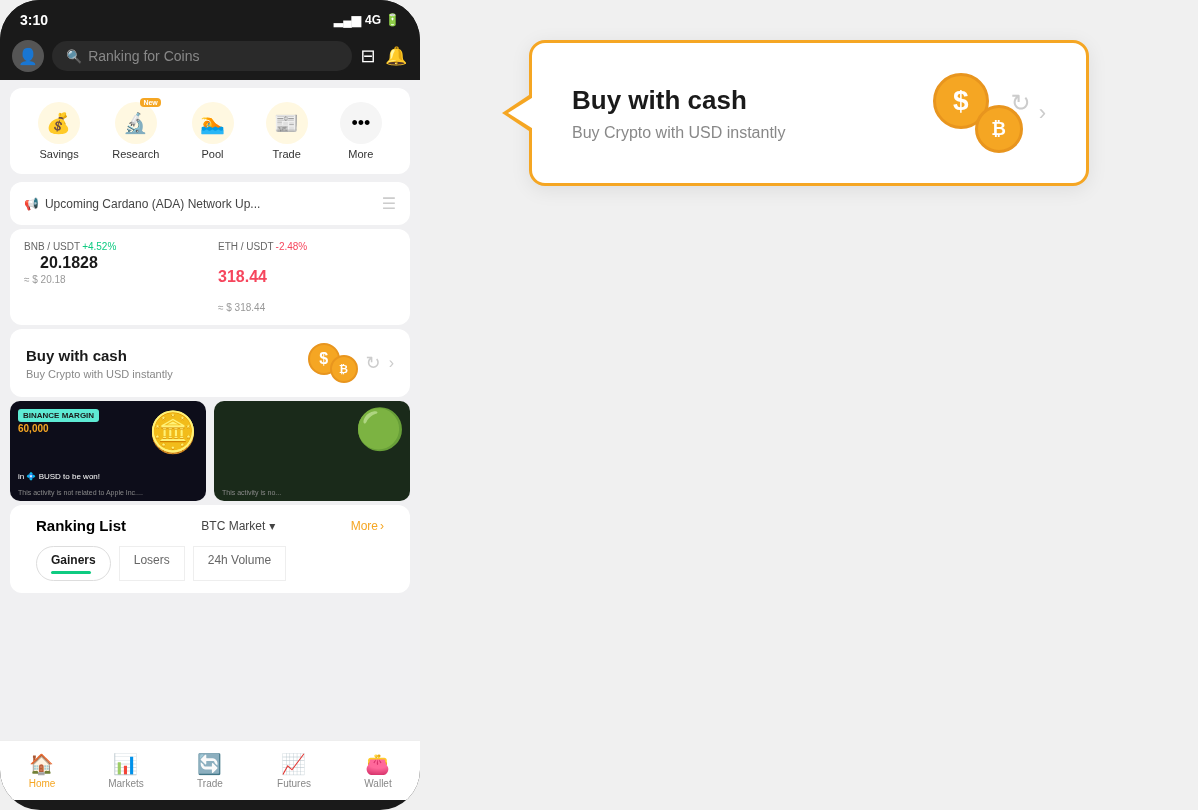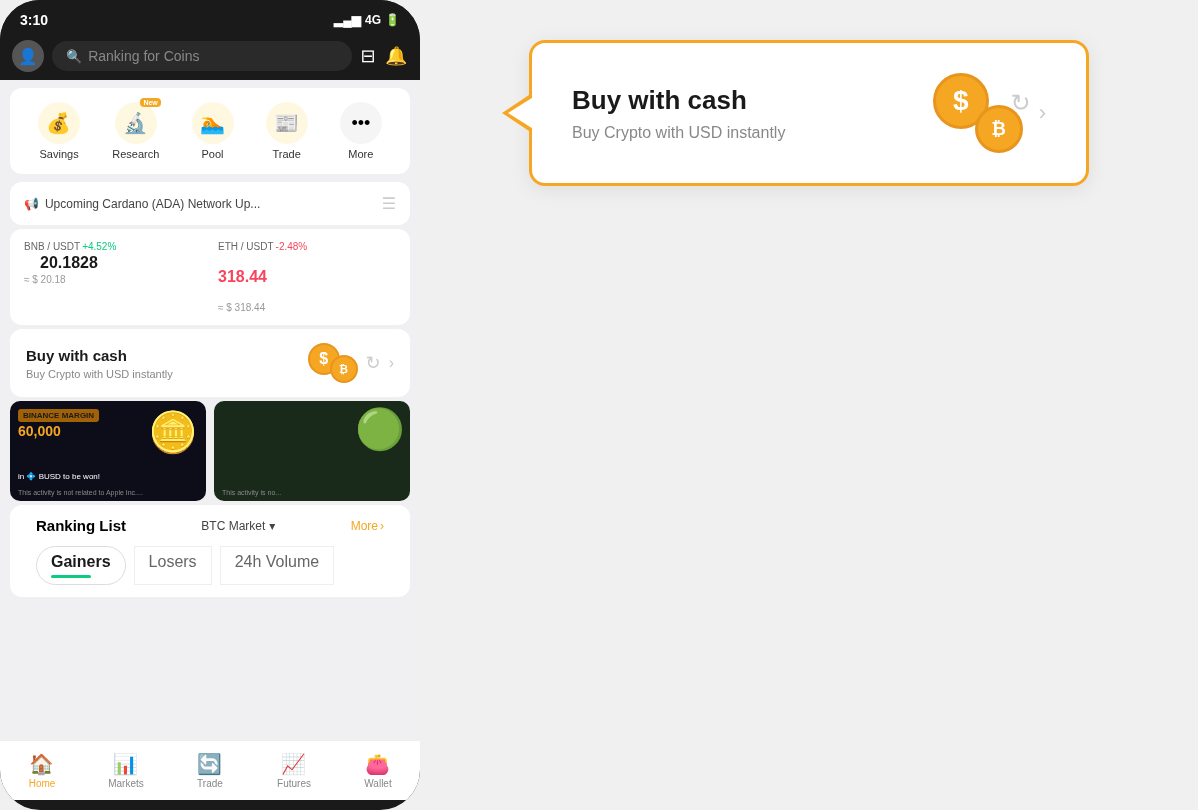--- a/index.html
+++ b/index.html
@@ -240,32 +240,32 @@
       align-items: flex-end;
       padding: 8px;
     }
     .banner-item-left {
       background: #0d0d1a;
     }
     .banner-item-right {
       background: #1a2a1a;
     }
     .banner-label-yellow {
-      background: #a16207;
+      background: #5eead4;
       color: #1a1a1a;
       font-size: 8px;
       font-weight: bold;
       padding: 2px 5px;
       border-radius: 3px;
       position: absolute;
       top: 8px; left: 8px;
     }
     .banner-amount {
       color: #f5a623;
-      font-size: 14px;
+      font-size: 10px;
       font-weight: 900;
       position: absolute;
       top: 22px; left: 8px;
     }
     .banner-sub {
       color: white;
       font-size: 8px;
       position: absolute;
       bottom: 20px; left: 8px;
     }
@@ -311,21 +311,21 @@
     }
     .ranking-more {
       color: #f5a623;
       font-size: 12px;
       display: flex;
       align-items: center;
       gap: 2px;
     }
     .ranking-tab {
       padding: 6px 14px;
-      font-size: 16px;
+      font-size: 12px;
       border: 1px solid #eee;
       cursor: pointer;
       background: white;
       color: #666;
       text-align: center;
     }
     .ranking-tab.active {
       background: white;
       color: #1a1a1a;
       font-weight: 600;

